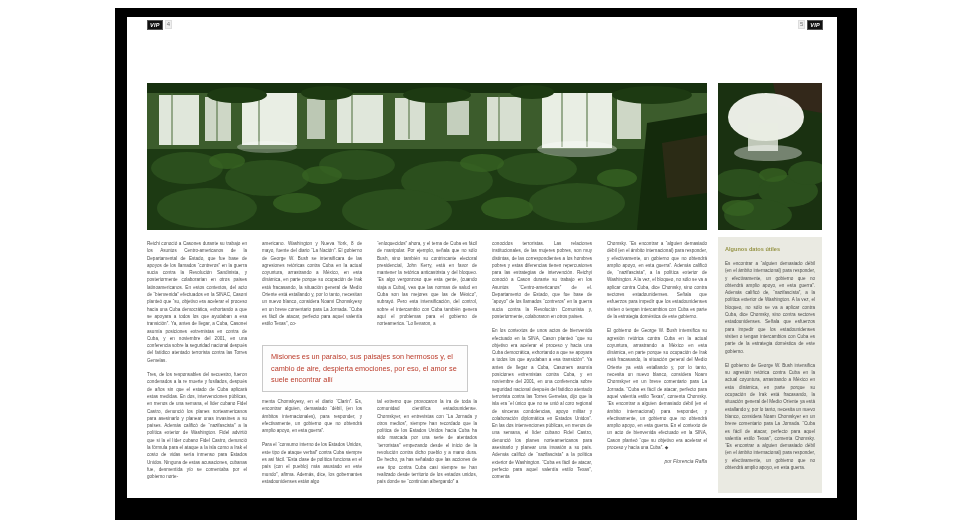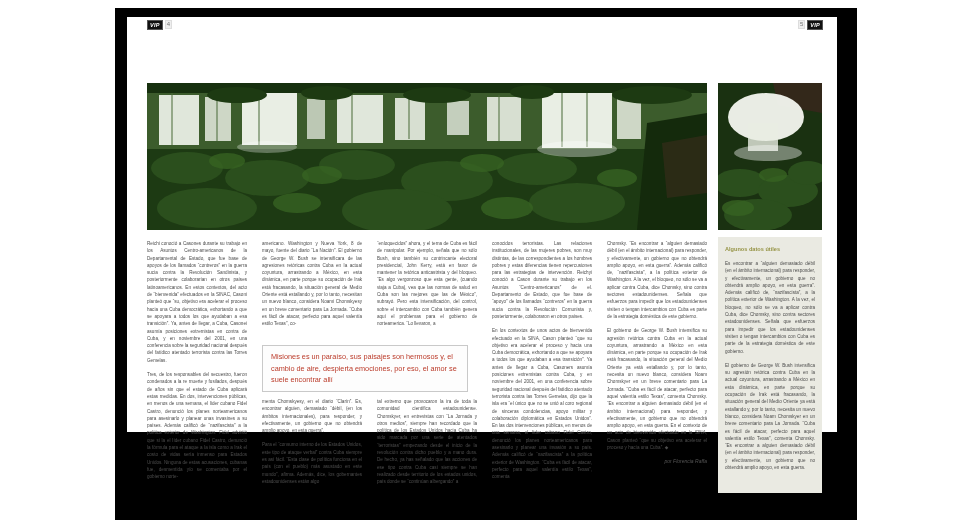--- a/index.html
+++ b/index.html
@@ -1,19 +1,19 @@
 <!DOCTYPE html>
 <html><head>
 <meta charset="utf-8">
 <style>
   html,body{margin:0;padding:0;background:#ffffff;}
   .canvas{position:relative;width:965px;height:526px;background:#ffffff;overflow:hidden;
           font-family:"Liberation Sans", sans-serif;}
   .backdrop{position:absolute;left:115px;top:8px;width:742px;height:512px;background:#000000;}
-  .page{position:absolute;left:127px;top:17px;width:710px;height:415px;background:#ffffff;}
+  .page{position:absolute;left:127px;top:17px;width:710px;height:481px;background:#ffffff;}
 
   
   .badge{position:absolute;top:3px;height:9px;display:flex;align-items:center;gap:2px;}
   .badge-left{left:20px;}
   .badge-right{right:14px;}
   .viplogo{display:inline-block;background:#111;color:#fff;font-weight:bold;font-style:italic;
            font-size:5.5px;line-height:8px;padding:0 2px;border:1px solid #555;letter-spacing:.3px;}
   .pagenum{font-size:6px;color:#777;border:1px solid #ddd;background:#eee;padding:0 1px;line-height:7px;}
 
   

